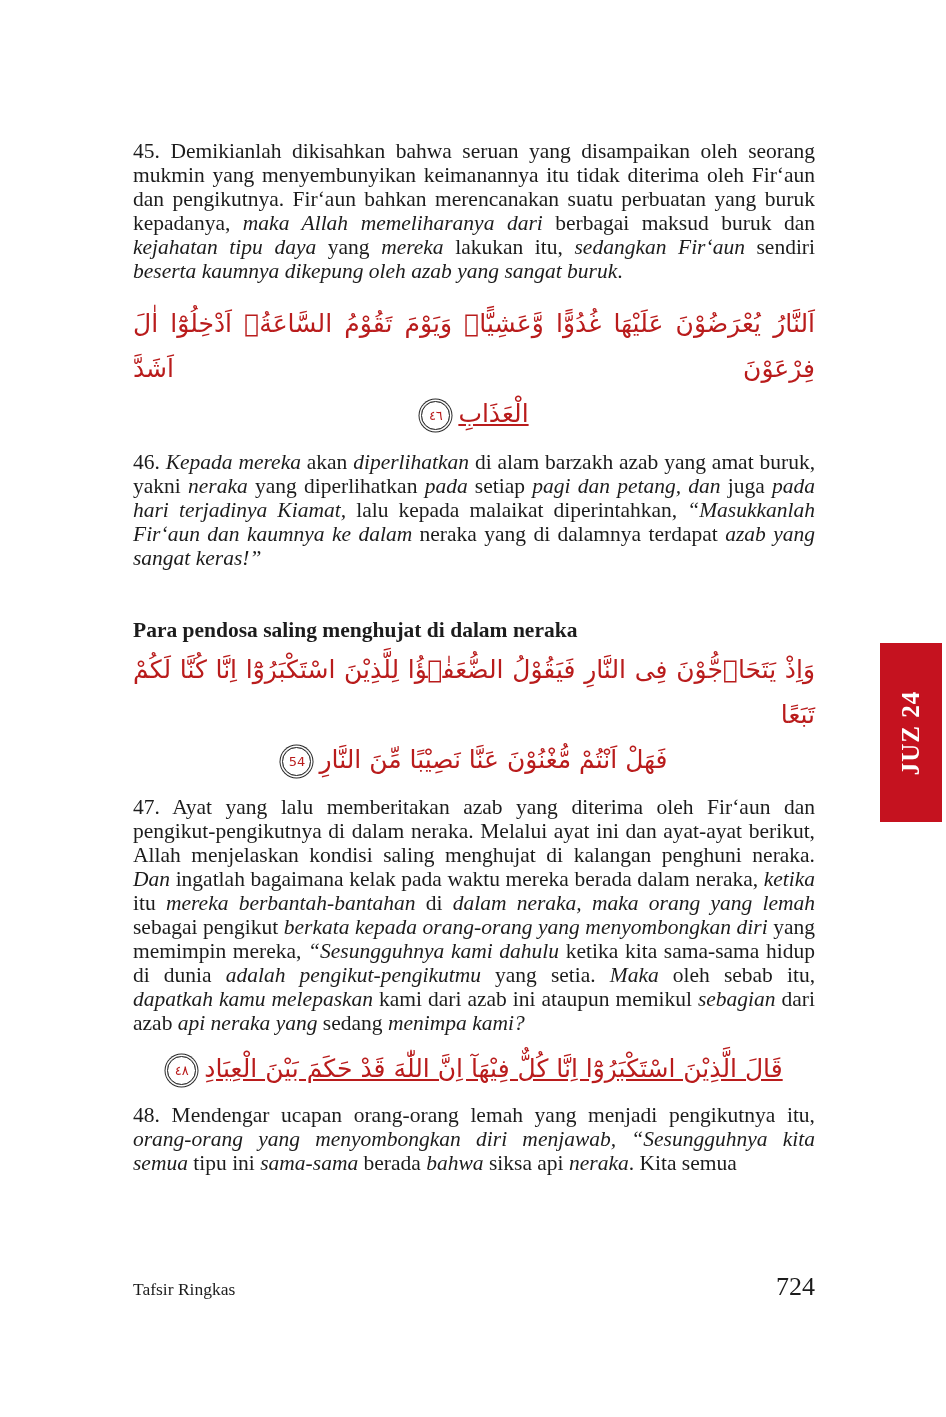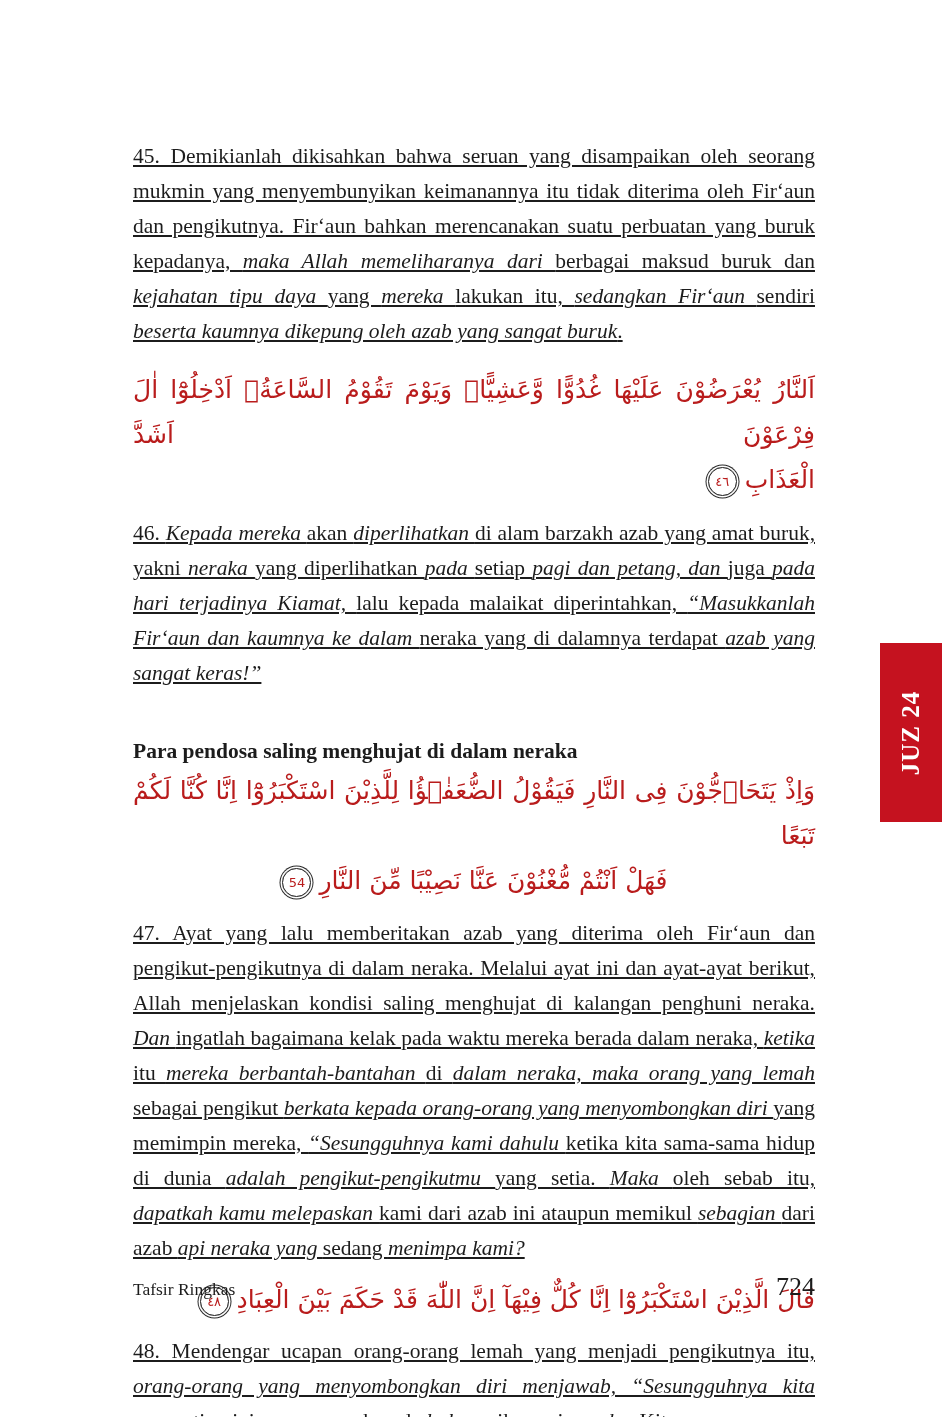--- a/index.html
+++ b/index.html
@@ -12,24 +12,23 @@
     color:#1c1c1c;
     overflow:hidden;
   }
   .content {
     position:absolute;
     left:133px; top:139px;
     width:682px;
   }
   .para {
     font-size:21.5px;
-    line-height:35px;
+    line-height:24px;
     text-align:justify;
     margin:0;
-    text-decoration:underline;
   }
   .para i { font-style:italic; }
   .p46 { margin-top:14px; }
   .p47 { margin-top:13px; }
   .p48 { margin-top:12px; }
   .section-heading {
     font-size:21.5px;
     font-weight:bold;
     line-height:27px;
     margin:47px 0 0 0;
@@ -39,21 +38,21 @@
     direction:rtl;
     font-family:"DejaVu Sans", sans-serif;
     font-size:25px;
     line-height:45px;
     color:#b91c1c;
   }
   .v46 { margin-top:18px; }
   .v47 { margin-top:3px; }
   .v48 { margin-top:11px; }
   .ar-just { text-align:justify; text-align-last:justify; text-justify:inter-word; }
-  .ar-start { text-align:right; }
+  .ar-start { text-align:center;text-decoration:underline; }
   .ar-center { text-align:center; }
   .ayah-mark {
     display:inline-flex;
     align-items:center;
     justify-content:center;
     width:27px; height:27px;
     border:1.5px solid #1c1c1c;
     border-radius:50%;
     box-shadow:0 0 0 1.5px #ffffff, 0 0 0 2.5px #2a2a2a;
     font-size:13px;

